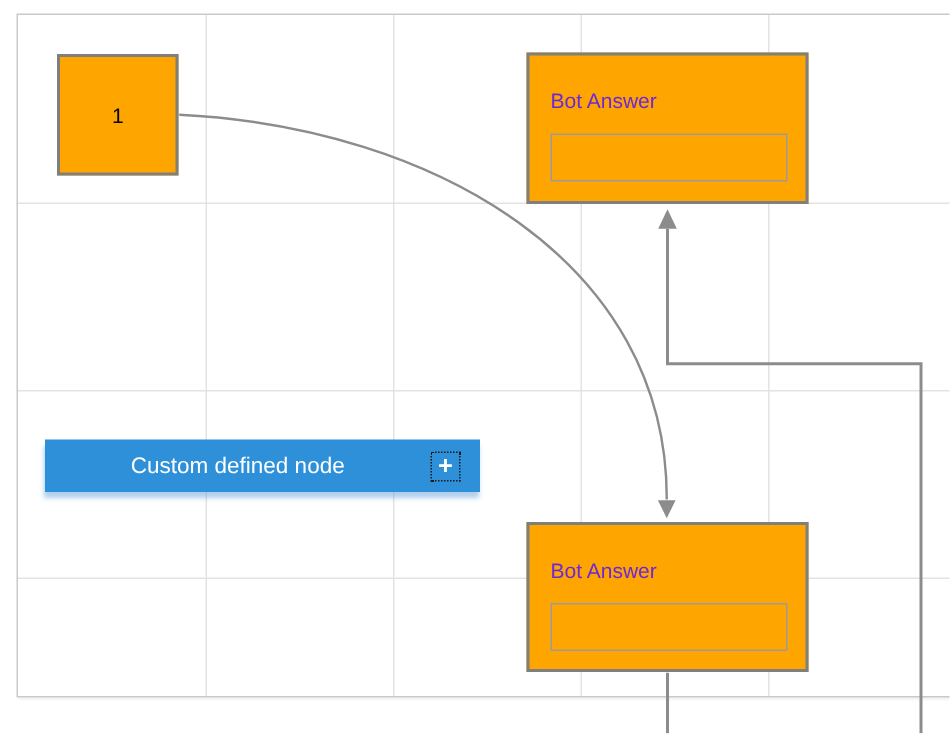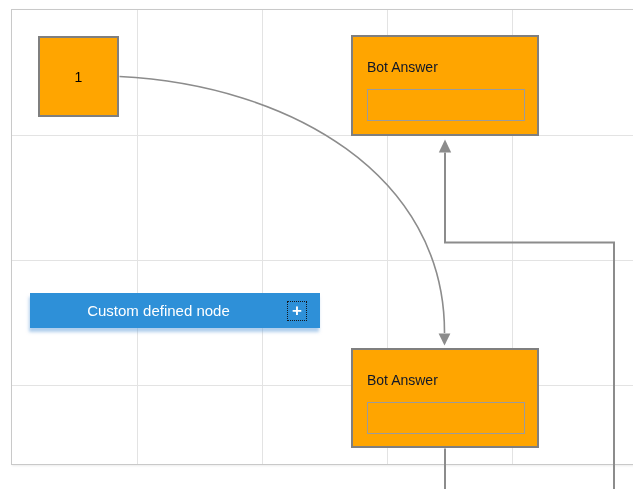--- a/index.html
+++ b/index.html
@@ -24,21 +24,21 @@
   
   .node{
     position:absolute;background:#FFA500;border:2px solid #7F7F7F;
     box-sizing:border-box;
   }
   .node-square{left:38px;top:36px;width:81px;height:81px;
     display:flex;align-items:center;justify-content:center;
     font-size:14px;color:#000;}
   .node-bot-top{left:351px;top:35px;width:188px;height:101px;}
   .node-bot-bottom{left:351px;top:348px;width:188px;height:100px;}
-  .node-title{position:absolute;left:14px;top:22px;font-size:14px;color:#0f172a;}
+  .node-title{position:absolute;left:14px;top:22px;font-size:14px;color:#6d28d9;}
   .node-textbox{
     position:absolute;left:14px;top:52px;width:158px;height:32px;
     border:1px solid #9b9b9b;background:transparent;box-sizing:border-box;
   }
   
   .custom-node{
     position:absolute;left:30px;top:293px;width:290px;height:35px;
     background:#2E90D8;color:#ffffff;
     display:flex;align-items:center;
     box-shadow:-1px 4px 3px rgba(100,160,220,0.50);

